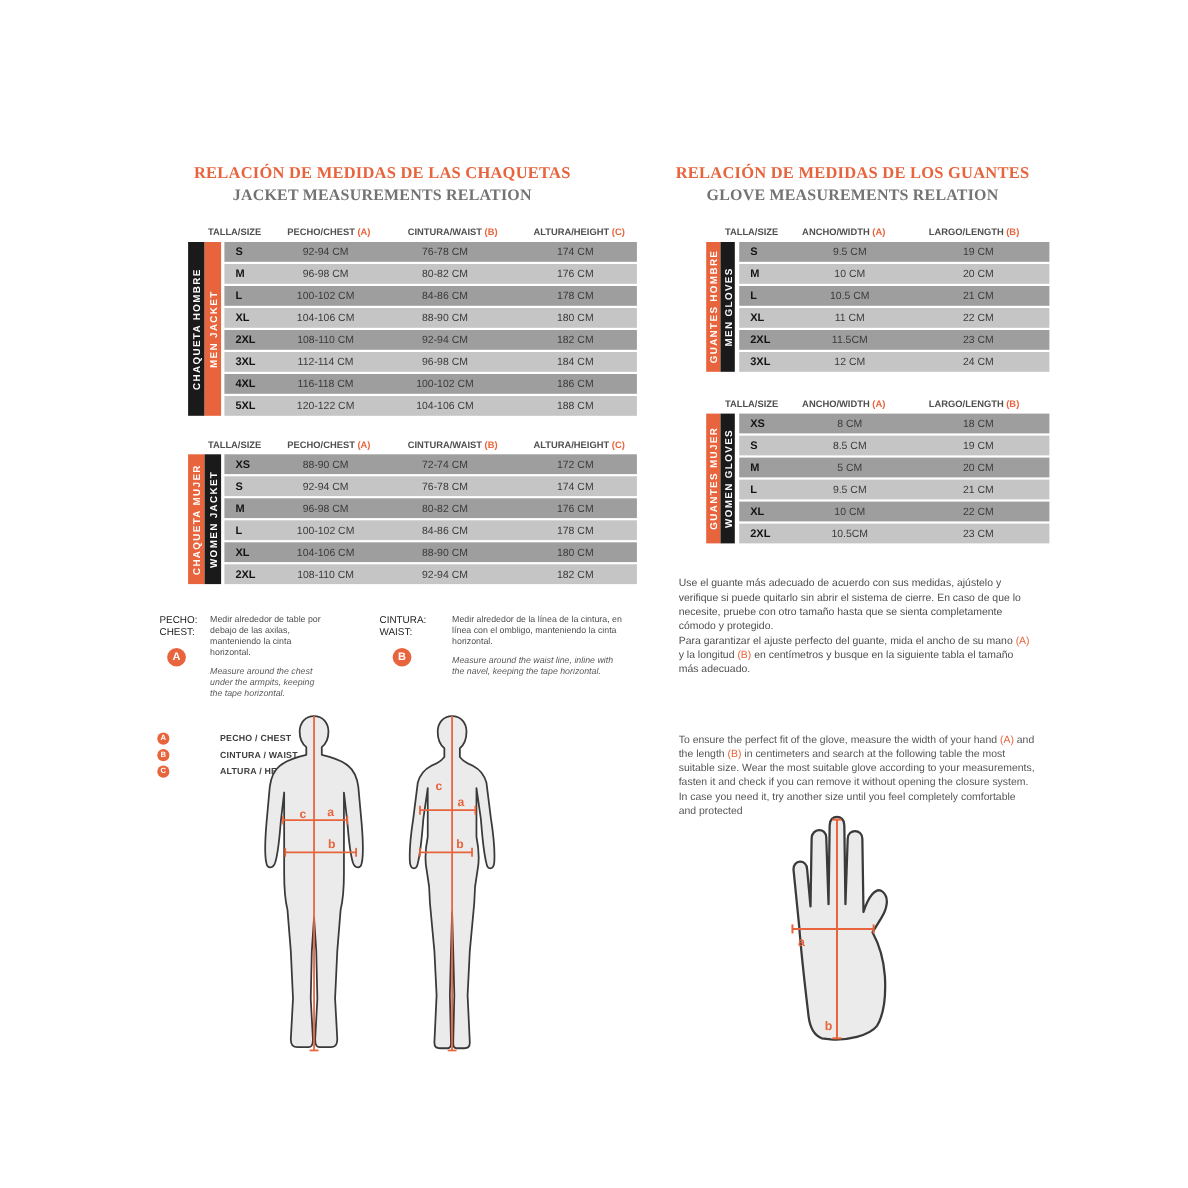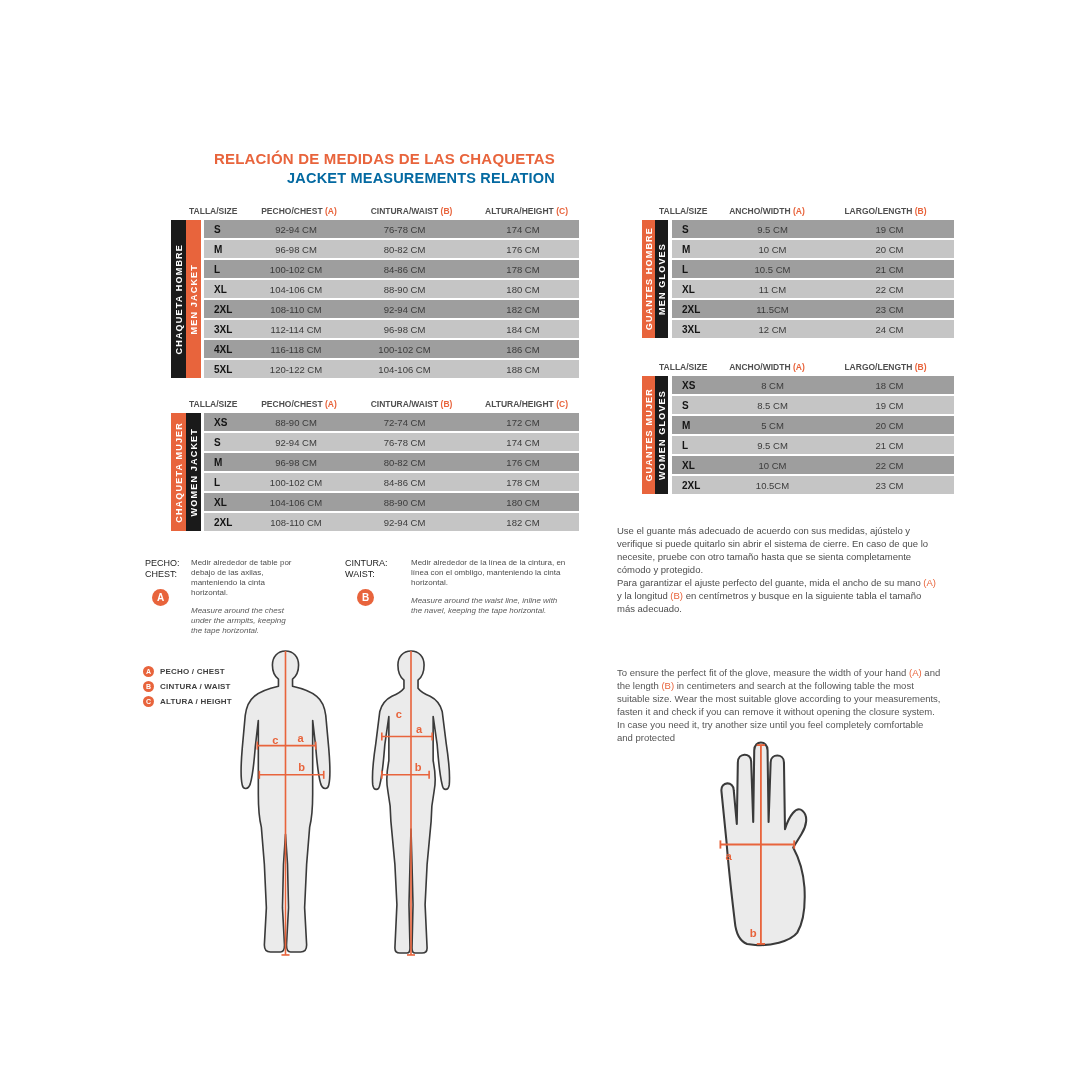--- a/index.html
+++ b/index.html
@@ -2,23 +2,23 @@
 <html><head>
 <meta charset="utf-8">
 <style>
   :root { --accent:#E8643C; --bar-black:#1A1A1A; --row-dark:#9E9E9E; --row-light:#C5C5C5; }
   * { margin:0; padding:0; box-sizing:border-box; }
   html,body { background:#fff; }
   body { font-family:"Liberation Sans", sans-serif; }
   .canvas { position:relative; width:1080px; height:1080px; background:#ffffff; overflow:hidden; }
 
   
-  .title-block { position:absolute; text-align:right; }
+  .title-block { position:absolute; text-align:center;font-family:Liberation Serif, serif; }
   .title-es { color:var(--accent); font-size:15px; font-weight:bold; letter-spacing:.2px; }
-  .title-en { color:#0369a1; font-size:14.5px; font-weight:bold; margin-top:3px; letter-spacing:.2px; }
+  .title-en { color:#737373; font-size:14.5px; font-weight:bold; margin-top:3px; letter-spacing:.2px; }
 
   
   .tbl { position:absolute;margin-left:24px; }
   .thead { display:grid; align-items:end; margin-bottom:4px; }
   .thead .h { font-size:8.5px; font-weight:bold; color:#4f4f4f; text-align:center; white-space:nowrap; }
   .thead .h.first { text-align:left; }
   .accent { color:var(--accent); }
   .jacket .thead { margin-left:18px; grid-template-columns:60px 100px 125px 1fr; }
   .glove .thead  { margin-left:17px; grid-template-columns:58px 100px 1fr; }
   .tbody { position:relative; }
@@ -43,21 +43,21 @@
 
   
   .mg-label { position:absolute; font-size:9px; font-weight:normal; color:#1d1d1d; line-height:11px; }
   .mg-circle { position:absolute; width:17px; height:17px; border-radius:50%; background:var(--accent);
                color:#fff; font-size:10px; font-weight:bold; display:flex; align-items:center; justify-content:center; }
   .mg-text { position:absolute; font-size:8px; color:#4d4d4d; line-height:10px; }
   .mg-text .en { display:block; margin-top:8px; font-style:italic; color:#5a5a5a; }
 
   
   .legend { position:absolute; }
-  .legend-item { display:flex; align-items:center; margin-bottom:4px; }
+  .legend-item { display:flex; align-items:center; margin-bottom:4px;gap:40px; }
   .legend-circle { width:11px; height:11px; border-radius:50%; background:var(--accent); color:#fff;
                    font-size:7px; font-weight:bold; display:flex; align-items:center; justify-content:center; margin-right:6px; }
   .legend-label { font-size:8px; font-weight:bold; color:#3f3f3f; letter-spacing:.2px; }
 
   
   .paras { position:absolute; font-size:9.5px; color:#4d4d4d; line-height:13px; }
   .paras.italic { color:#555;margin-top:32px; }
 
   svg { position:absolute; overflow:visible; }
   svg text { font-family:"Liberation Sans", sans-serif; font-size:11px; font-weight:bold; fill:var(--accent); }
@@ -65,20 +65,24 @@
 </head>
 <body>
 
 <div class="canvas">
 
   <div class="title-block" style="left:140px; top:150px; width:415px;">
     <div class="title-es">RELACIÓN DE MEDIDAS DE LAS CHAQUETAS</div>
     <div class="title-en">JACKET MEASUREMENTS RELATION</div>
   </div>
 
+  <div class="title-block" style="left:605px; top:150px; width:340px;">
+    <div class="title-es">RELACIÓN DE MEDIDAS DE LOS GUANTES</div>
+    <div class="title-en">GLOVE MEASUREMENTS RELATION</div>
+  </div>
 
   <div class="tbl jacket" style="left:147px; top:206px; width:408px;">
     <div class="thead">
       <span class="h first">TALLA/SIZE</span>
       <span class="h"><span>PECHO/CHEST</span> <span class="accent">(A)</span></span>
       <span class="h"><span>CINTURA/WAIST</span> <span class="accent">(B)</span></span>
       <span class="h"><span>ALTURA/HEIGHT</span> <span class="accent">(C)</span></span>
     </div>
     <div class="tbody">
       <div class="sidebar" style="height:158px;">

